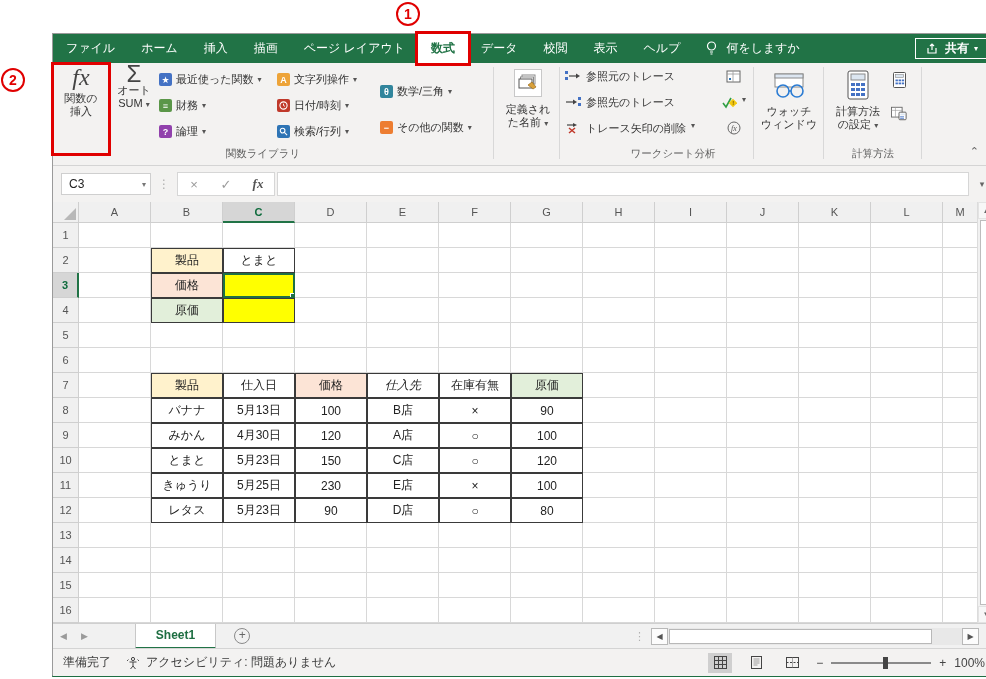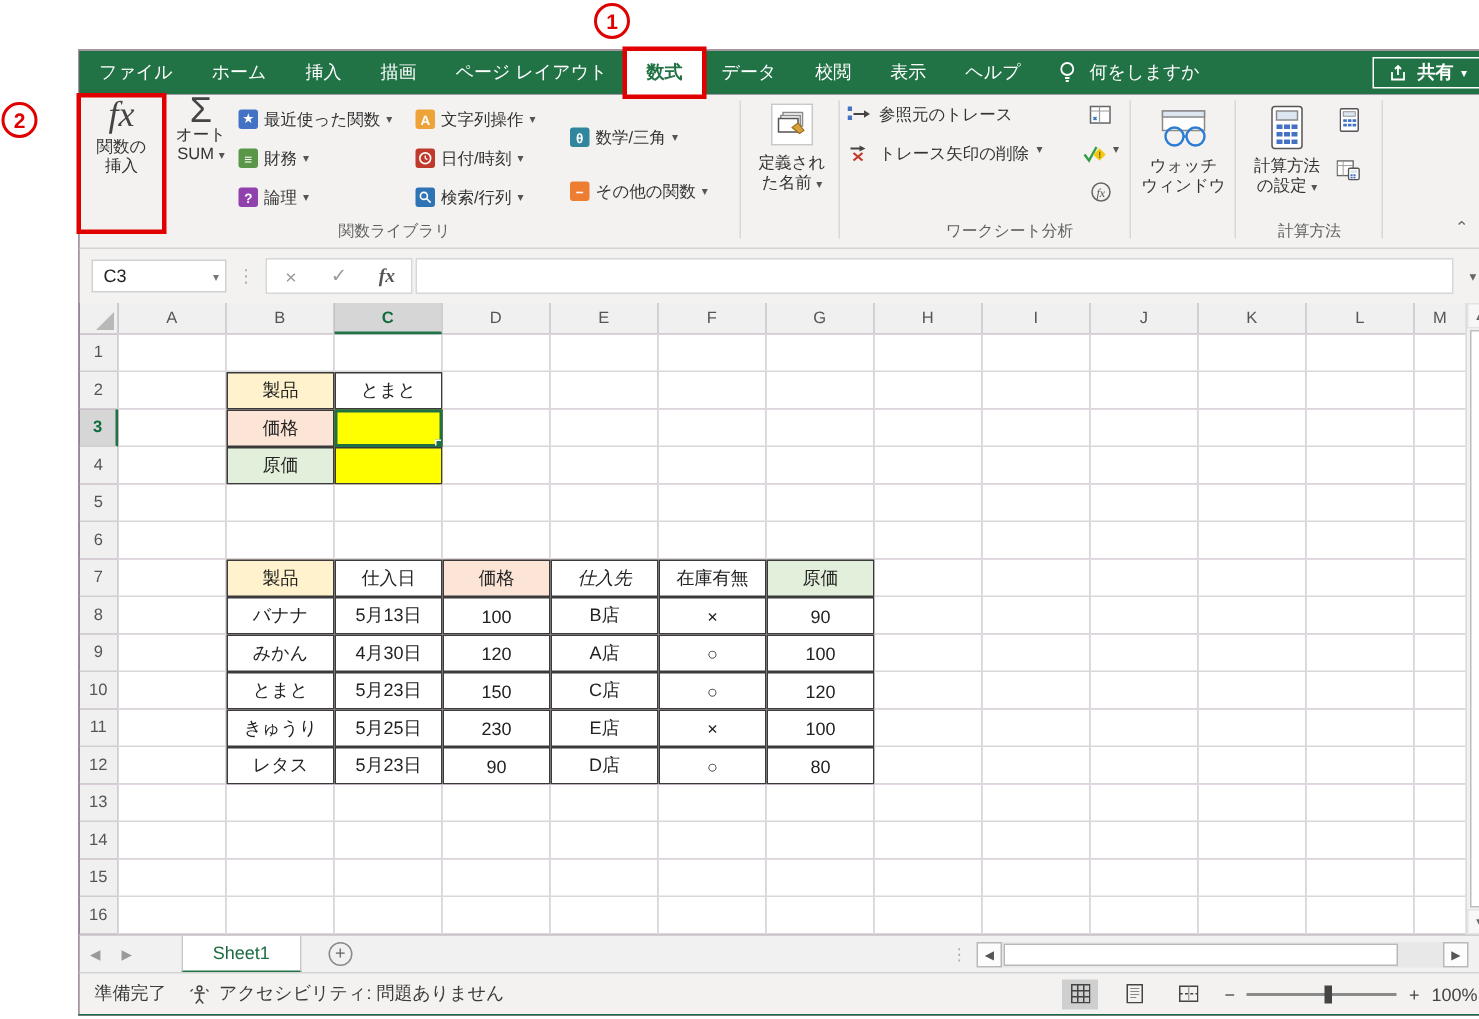--- a/index.html
+++ b/index.html
@@ -71,21 +71,21 @@
   
   .vscroll { position:absolute; right:0; top:168px; width:18px; height:421px; background:#f1f1f1; border-left:1px solid #dcdcdc; }
   .sarrow { height:17px; display:flex; align-items:center; justify-content:center; color:#666; font-size:8px; border:1px solid #e3e3e3; background:#f7f7f7; }
   .vthumb { position:absolute; left:2px; right:2px; top:18px; bottom:18px; background:#fff; border:1px solid #bdbdbd; }
   .varrow-down { position:absolute; left:0; right:0; bottom:0; }
 
   
   .sheetbar { position:absolute; left:0; top:589px; width:100%; height:25px; background:#f1f1f1; border-top:1px solid #cfcfcf; display:flex; align-items:center; font-size:12px; }
   .navarr { color:#9a9a9a; font-size:9px; padding:0 7px; }
   .sheettab { height:25px; background:#fff; border-left:1px solid #c8c8c8; border-right:1px solid #c8c8c8; border-bottom:2px solid #217346;
-              color:#1e6e42; font-weight:normal; display:flex; align-items:center; padding:0 20px; margin-left:26px; }
+              color:#1e6e42; font-weight:bold; display:flex; align-items:center; padding:0 20px; margin-left:40px; }
   .addsheet { width:16px; height:16px; border:1px solid #8a8a8a; border-radius:50%; color:#666; font-size:12px; line-height:13px; text-align:center; margin-left:18px; }
   .hscroll { position:absolute; right:16px; top:3px; width:345px; height:18px; display:flex; align-items:center; }
   .hs-btn { width:17px; height:17px; border:1px solid #b8b8b8; background:#fcfcfc; color:#555; font-size:8px; display:flex; align-items:center; justify-content:center; }
   .hs-track { flex:1; height:17px; background:#e8e8e8; position:relative; }
   .hs-thumb { position:absolute; left:1px; top:1px; bottom:1px; right:30px; background:#fff; border:1px solid #b8b8b8; }
   .hdots { color:#b0b0b0; font-size:11px; margin-right:6px; }
 
   
   .statusbar { position:absolute; left:0; top:614px; width:100%; height:28px; background:#f3f2f1; border-top:1px solid #d4d4d4;
                display:flex; align-items:center; font-size:12px; color:#3b3b3b; }
@@ -259,20 +259,31 @@
         <div class="aud-item">
           <span class="icon16">
             <svg width="16" height="12" viewBox="0 0 16 12">
                 <rect x="0" y="1" width="3" height="3" fill="#4472C4"></rect>
                 <rect x="0" y="7" width="3" height="3" fill="#4472C4"></rect>
                 <path d="M4 6h9" stroke="#444" stroke-width="1.2"></path>
                 <path d="M11 3.5L15 6l-4 2.5z" fill="#444"></path>
               </svg>
           </span>
           <span>参照元のトレース</span>
+        </div>
+        <div class="aud-item">
+          <span class="icon16">
+            <svg width="16" height="12" viewBox="0 0 16 12">
+                <rect x="13" y="1" width="3" height="3" fill="#4472C4"></rect>
+                <rect x="13" y="7" width="3" height="3" fill="#4472C4"></rect>
+                <path d="M1 6h9" stroke="#444" stroke-width="1.2"></path>
+                <path d="M8 3.5L12 6l-4 2.5z" fill="#444"></path>
+              </svg>
+          </span>
+          <span>参照先のトレース</span>
         </div>
         <div class="aud-item">
           <span class="icon16">
             <svg width="16" height="12" viewBox="0 0 16 12">
                 <path d="M2 3h8" stroke="#444" stroke-width="1.2"></path>
                 <path d="M8 1L12 3l-4 2z" fill="#444"></path>
                 <path d="M4 6l6 5M10 6l-6 5" stroke="#c0392b" stroke-width="1.5"></path>
               </svg>
           </span>
           <span>トレース矢印の削除</span>

